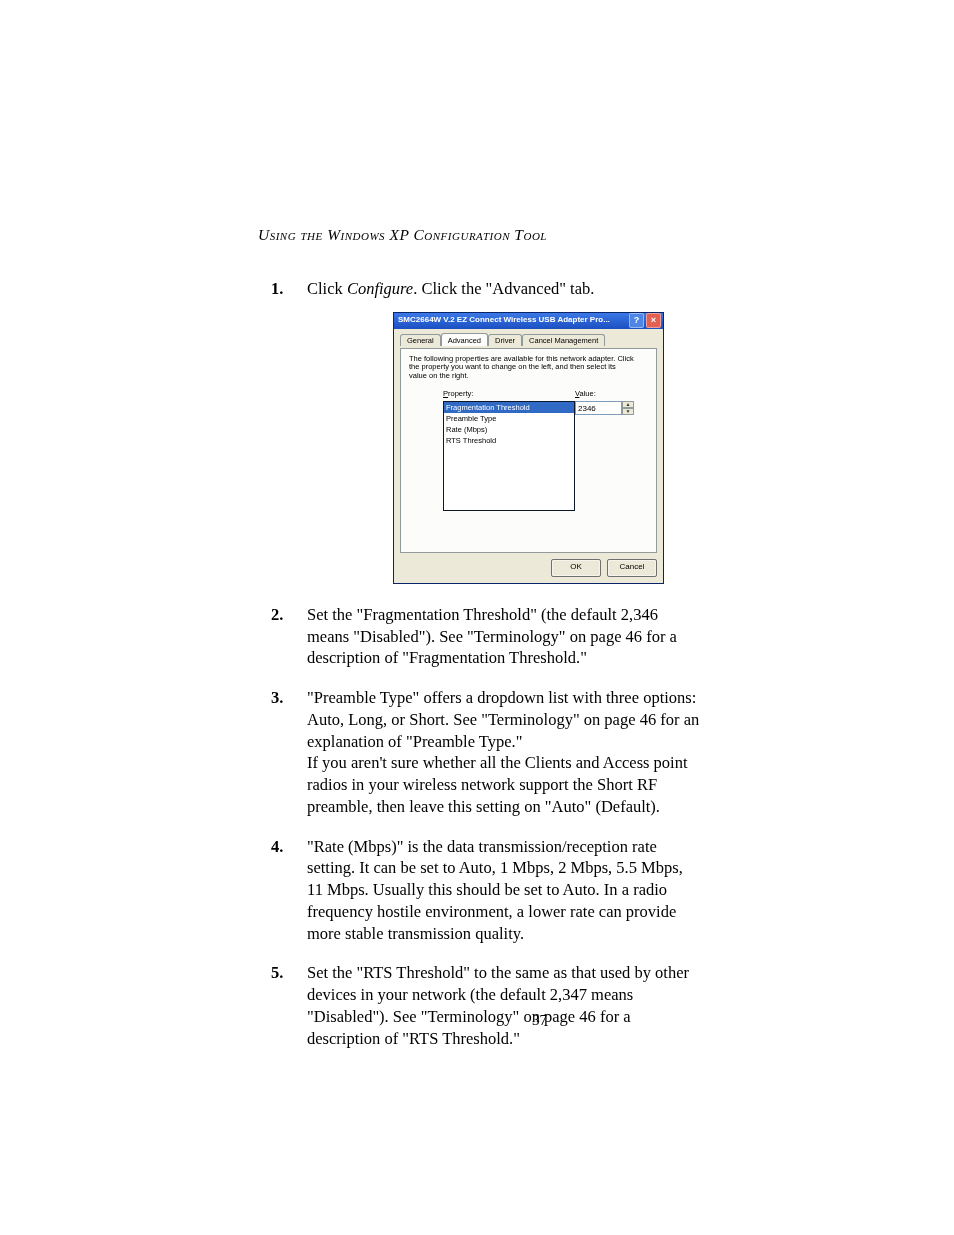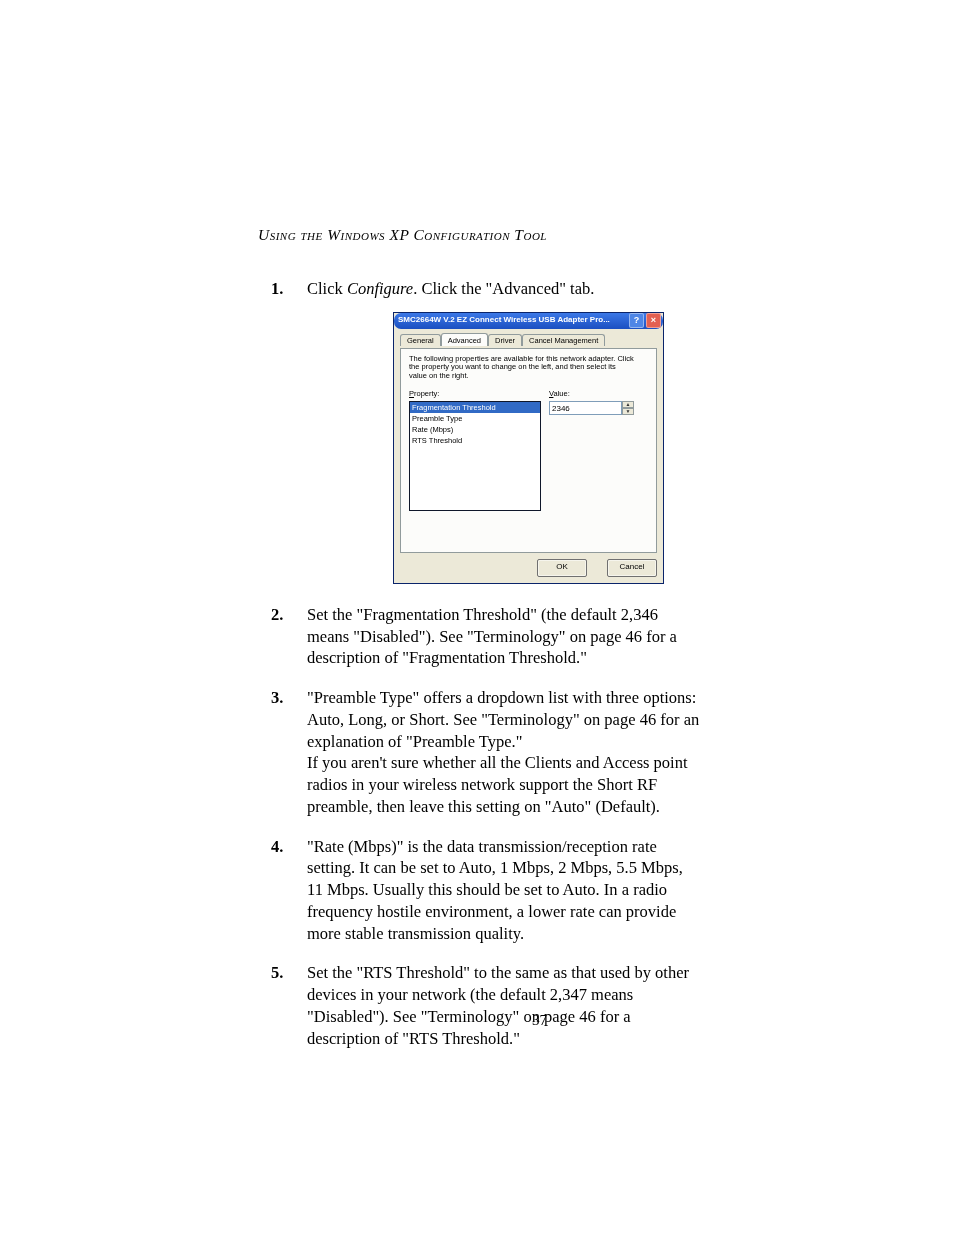--- a/index.html
+++ b/index.html
@@ -63,21 +63,20 @@
   .titlebar {
     height: 16px;
     background: linear-gradient(#3b78e7, #1b4fc1);
     color: #fff;
     display: flex;
     align-items: center;
     justify-content: space-between;
     padding: 0 2px 0 4px;
     font-size: 8px;
     font-weight: bold;
-    border-radius: 7px;
   }
   .titlebar .tb-buttons {
     display: flex;
     gap: 2px;
   }
   .tb-btn {
     width: 13px;
     height: 13px;
     border-radius: 2px;
     display: flex;
@@ -132,21 +131,21 @@
     height: 204px;
     box-sizing: border-box;
   }
   .desc {
     font-size: 7.5px;
     line-height: 1.15;
     margin-bottom: 8px;
   }
   .prop-row {
     display: flex;
-    gap: 8px;
+    margin-left: 34px;
   }
   .prop-col-left { flex: 1 1 auto; }
   .prop-col-right { width: 98px; }
   .lbl {
     font-size: 7.5px;
     margin-bottom: 2px;
     display: block;
   }
   .u { text-decoration: underline; }
   .listbox {
@@ -189,21 +188,21 @@
     background: #ece9d8;
     border: 1px solid #919b9c;
     font-size: 5px;
     line-height: 5px;
     text-align: center;
     color: #333;
   }
   .dlg-buttons {
     display: flex;
     justify-content: flex-end;
-    gap: 20px;
+    gap: 6px;
     padding-top: 6px;
   }
   .winbtn {
     min-width: 48px;
     height: 16px;
     font-size: 8px;
     border: 1px solid #707070;
     border-radius: 2px;
     background: #ece9d8;
     text-align: center;

